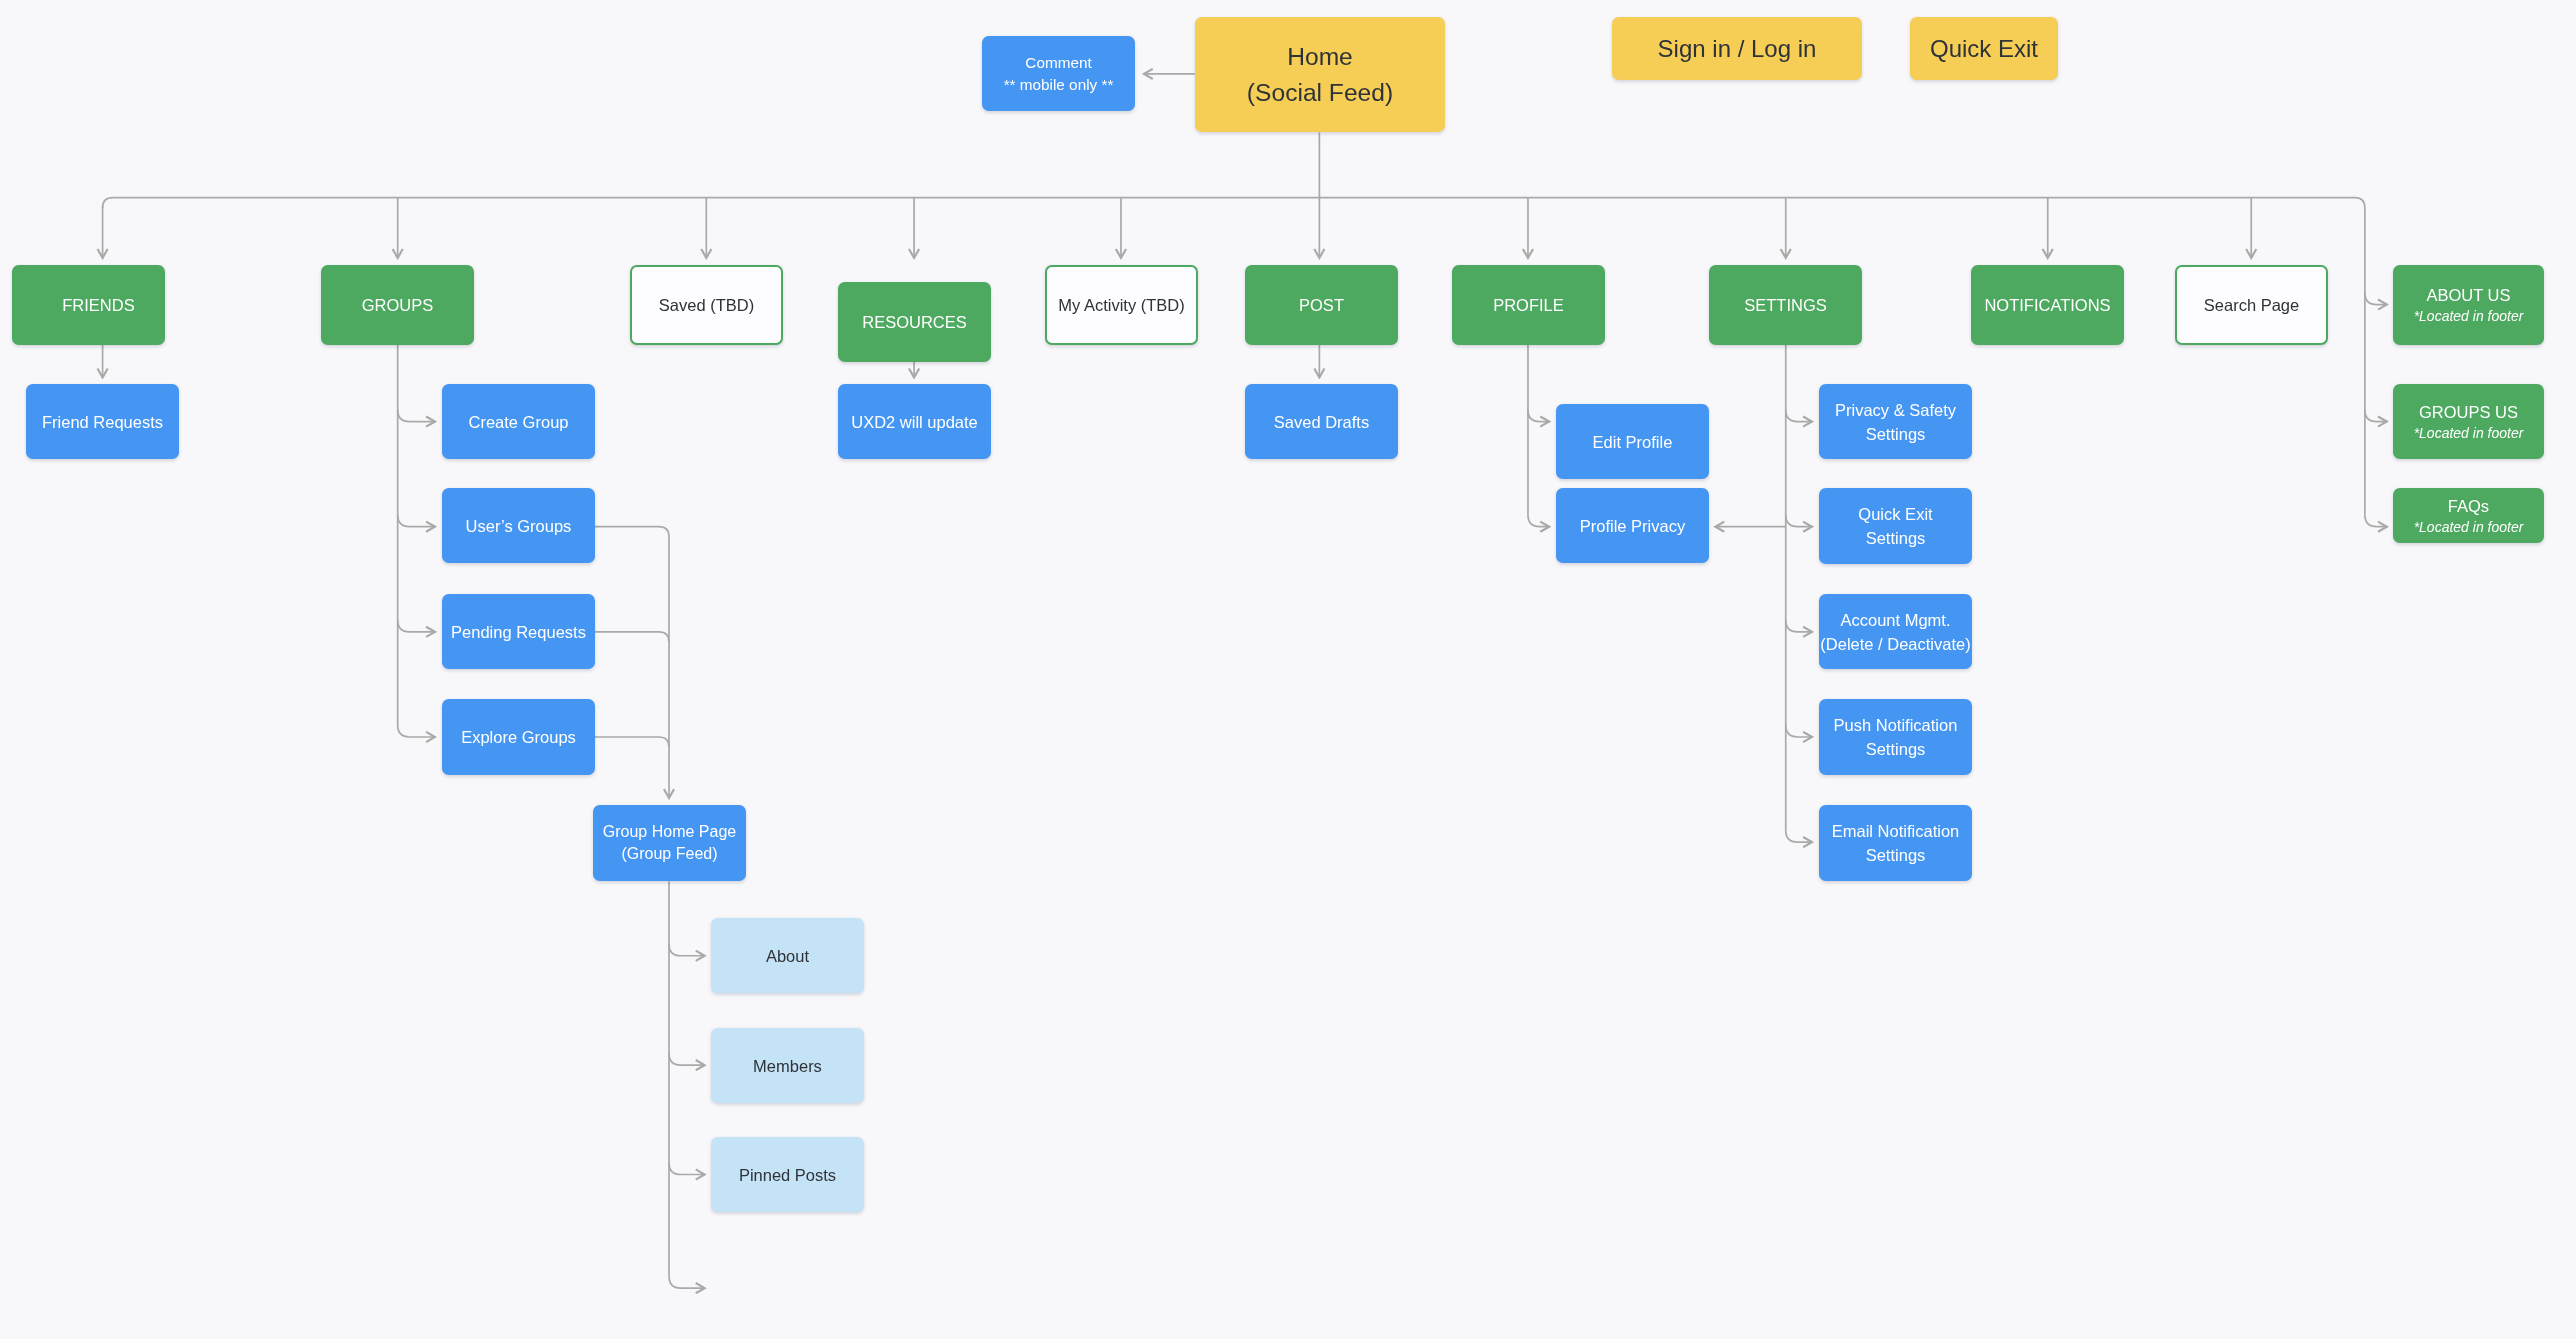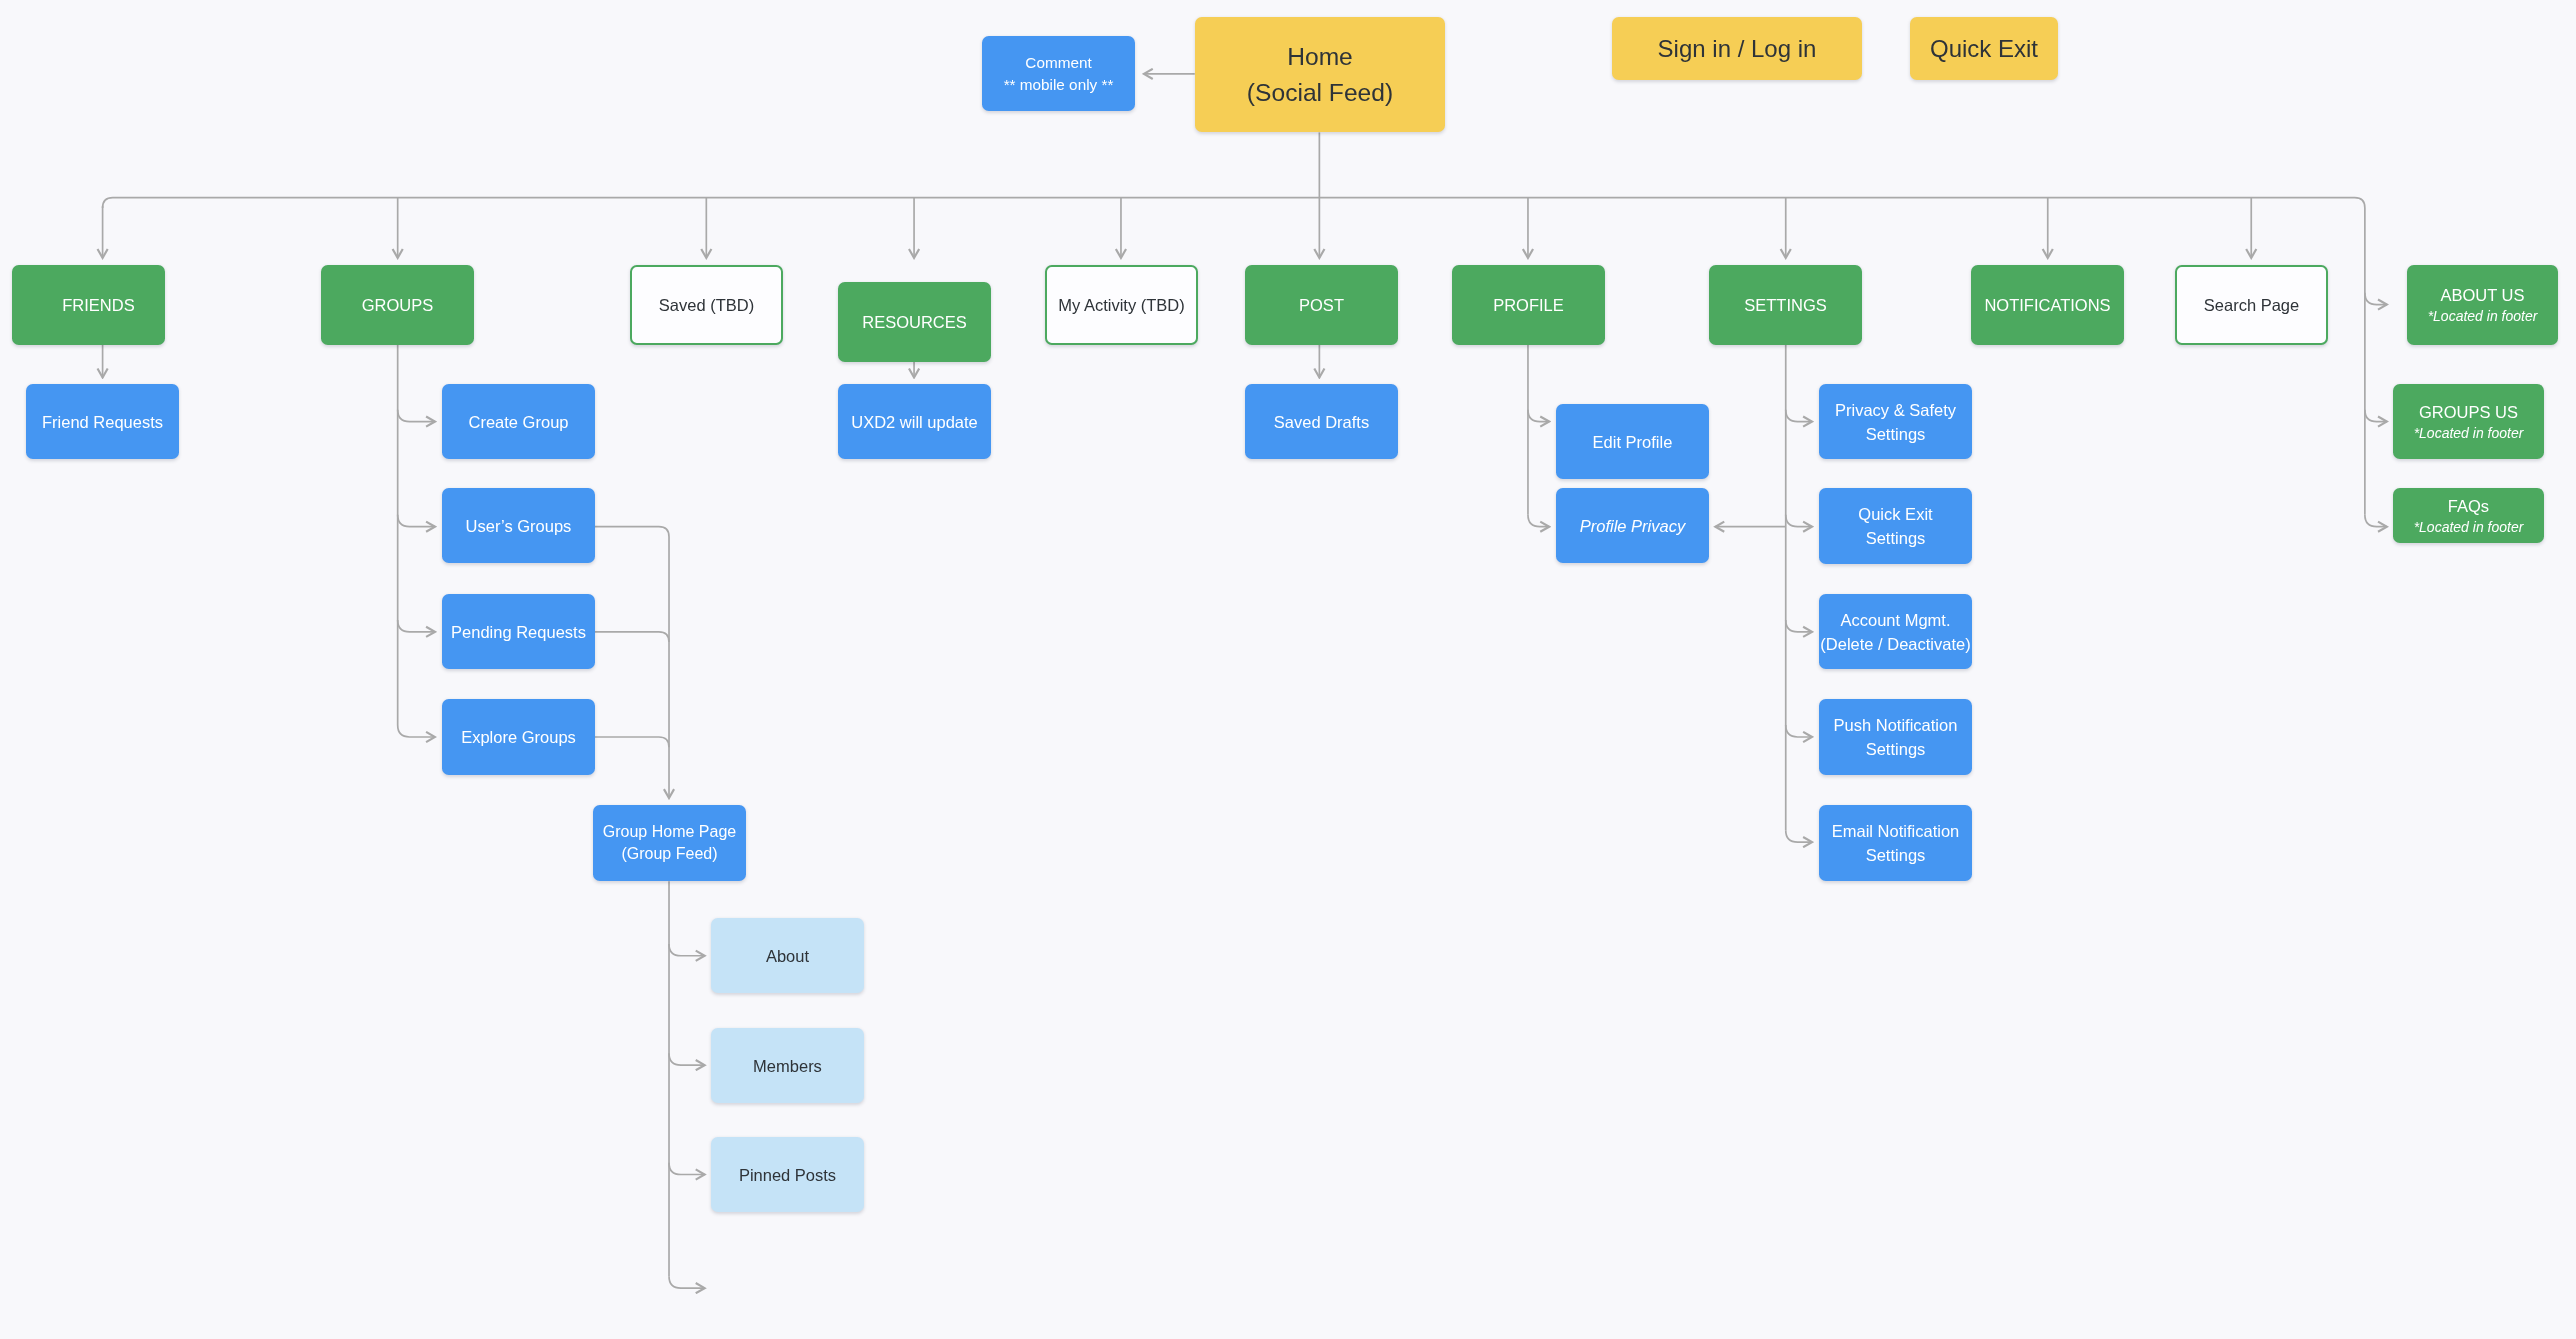--- a/index.html
+++ b/index.html
@@ -44,32 +44,32 @@
   #n-friends{left:12px;top:265px;width:153px;height:80px;padding-left:20px;}
   #n-groups{left:321px;top:265px;width:153px;height:80px;}
   #n-saved{left:630px;top:265px;width:153px;height:80px;}
   #n-resources{left:838px;top:282px;width:153px;height:80px;}
   #n-myactivity{left:1045px;top:265px;width:153px;height:80px;}
   #n-post{left:1245px;top:265px;width:153px;height:80px;}
   #n-profile{left:1452px;top:265px;width:153px;height:80px;}
   #n-settings{left:1709px;top:265px;width:153px;height:80px;}
   #n-notifications{left:1971px;top:265px;width:153px;height:80px;}
   #n-searchpage{left:2175px;top:265px;width:153px;height:80px;}
-  #n-aboutus{left:2393px;top:265px;width:151px;height:80px;margin-left:14px;}
+  #n-aboutus{left:2393px;top:265px;width:151px;height:80px;}
 
   #n-friendrequests{left:26px;top:384px;width:153px;height:75px;}
   #n-creategroup{left:442px;top:384px;width:153px;height:75px;}
   #n-usersgroups{left:442px;top:488px;width:153px;height:75px;}
   #n-pendingrequests{left:442px;top:594px;width:153px;height:75px;}
   #n-exploregroups{left:442px;top:699px;width:153px;height:76px;}
   #n-grouphome{left:593px;top:805px;width:153px;height:76px;}
   #n-uxd2{left:838px;top:384px;width:153px;height:75px;}
   #n-saveddrafts{left:1245px;top:384px;width:153px;height:75px;}
   #n-editprofile{left:1556px;top:404px;width:153px;height:75px;}
-  #n-profileprivacy{left:1556px;top:488px;width:153px;height:75px;font-style:italic;}
+  #n-profileprivacy{left:1556px;top:488px;width:153px;height:75px;}
   #n-privacysafety{left:1819px;top:384px;width:153px;height:75px;}
   #n-quickexitsettings{left:1819px;top:488px;width:153px;height:76px;}
   #n-accountmgmt{left:1819px;top:594px;width:153px;height:75px;}
   #n-pushnotif{left:1819px;top:699px;width:153px;height:76px;}
   #n-emailnotif{left:1819px;top:805px;width:153px;height:76px;}
   #n-contactus{left:2393px;top:384px;width:151px;height:75px;}
   #n-faqs{left:2393px;top:488px;width:151px;height:55px;}
 
   #n-about{left:711px;top:918px;width:153px;height:75px;}
   #n-members{left:711px;top:1028px;width:153px;height:75px;}

